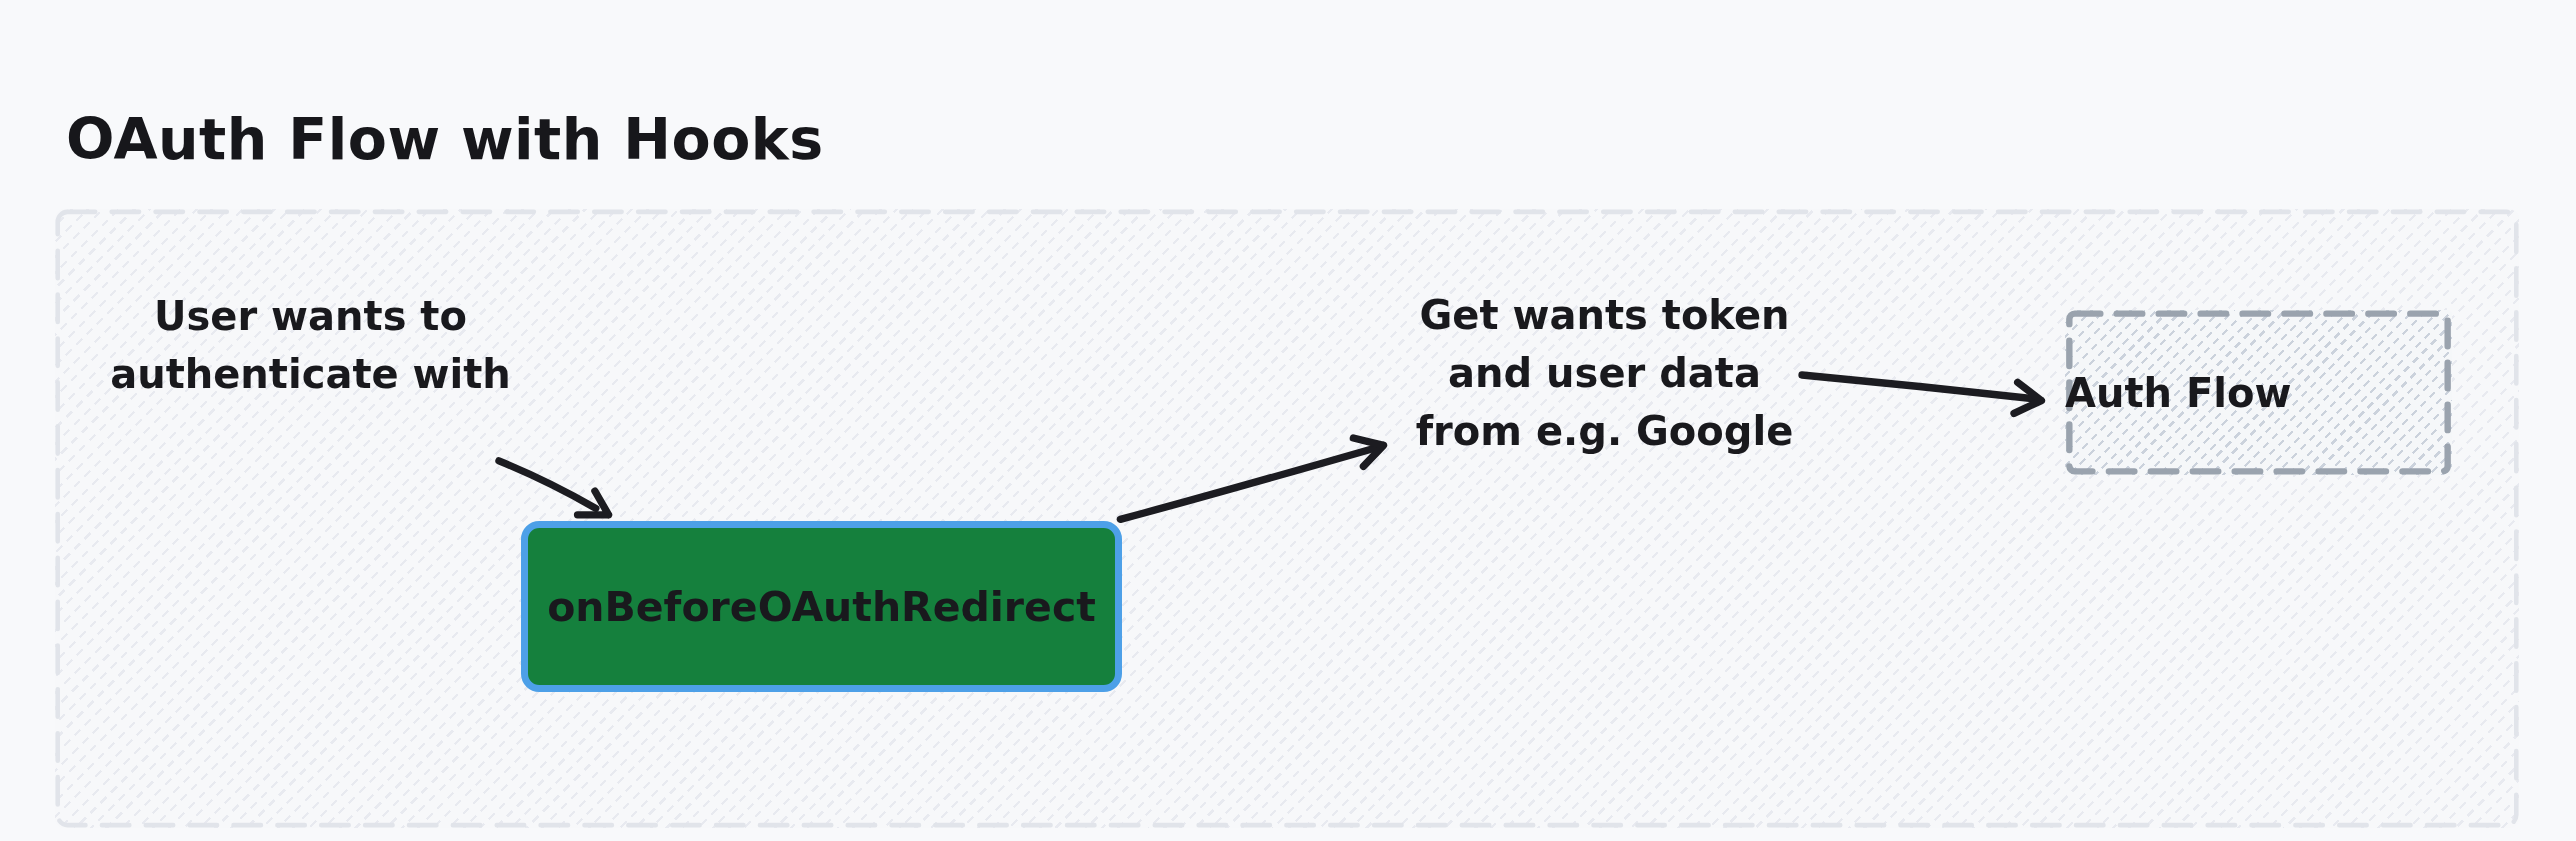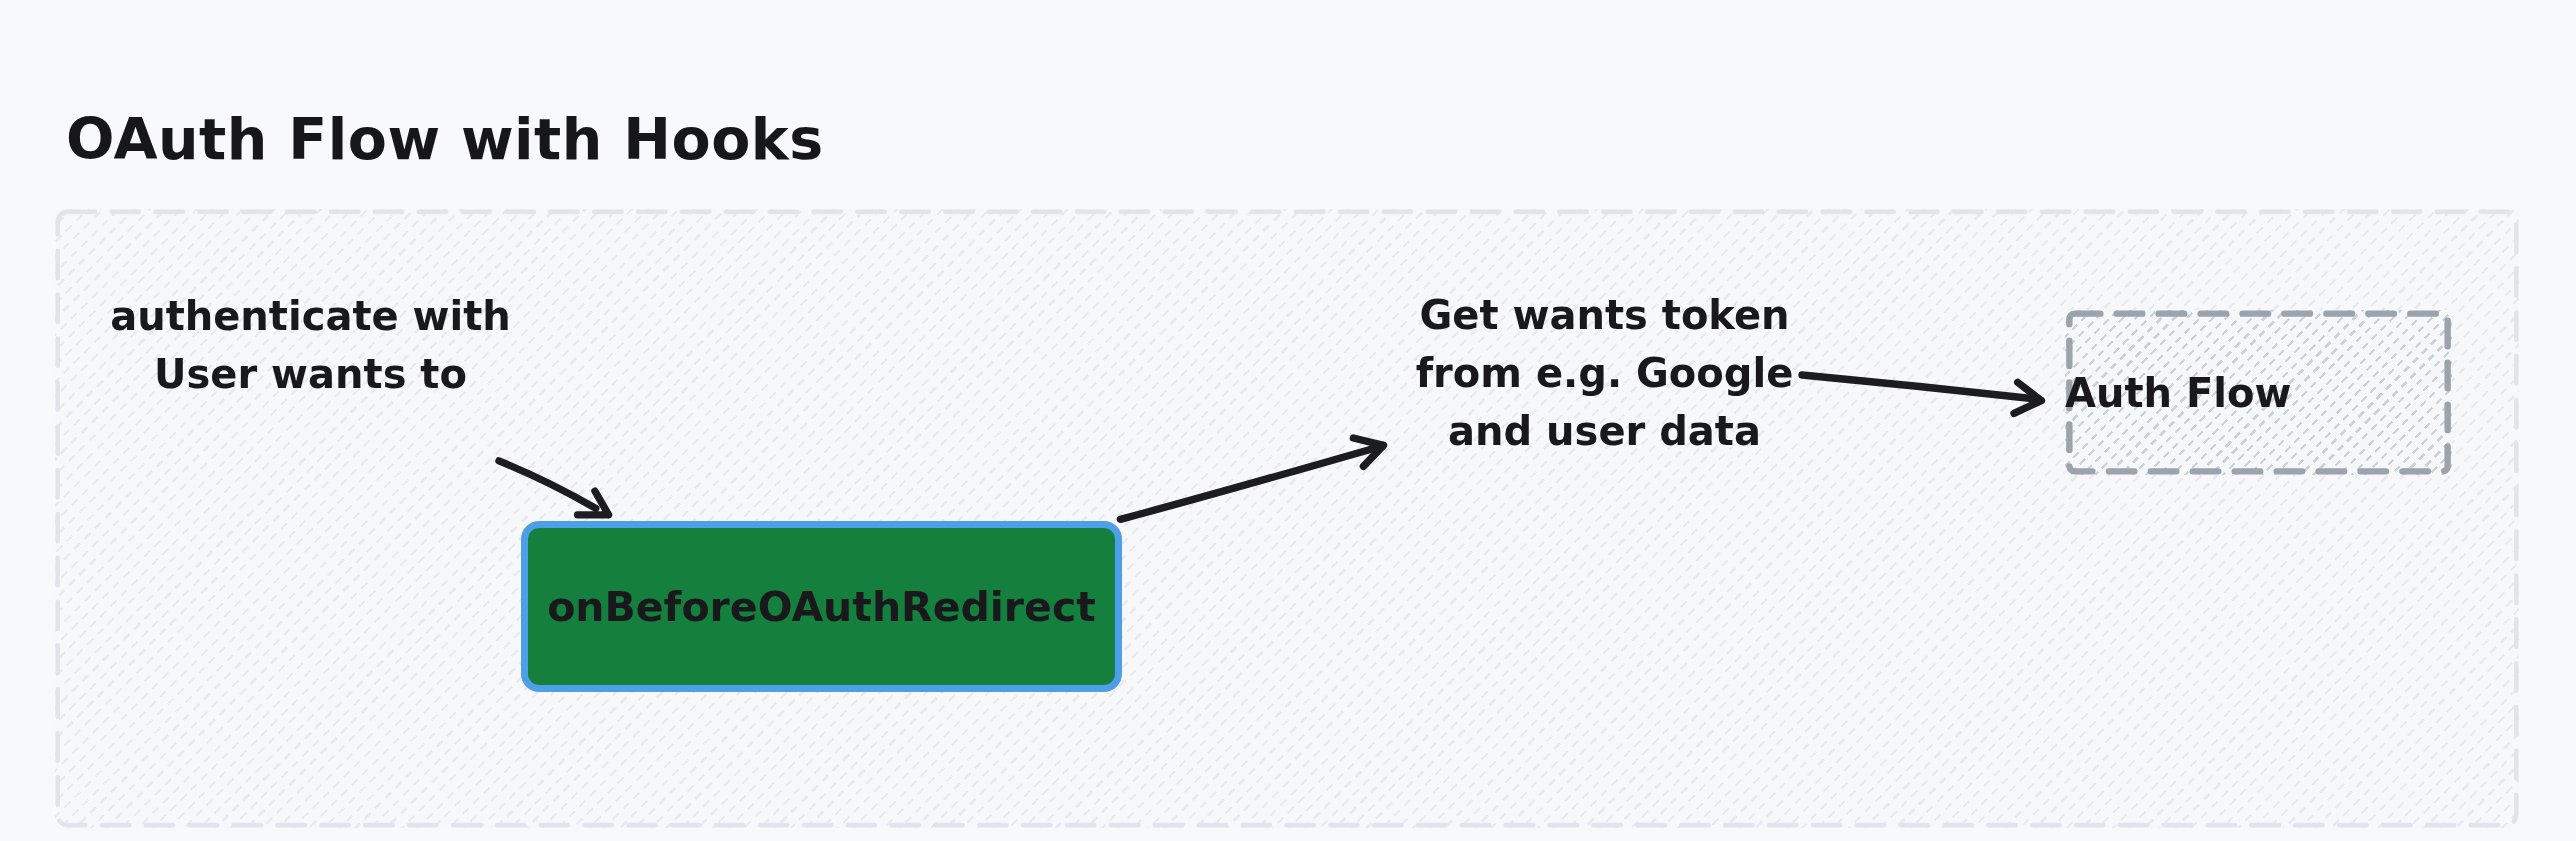--- a/index.html
+++ b/index.html
@@ -120,28 +120,28 @@
 
   <div class="page-title">OAuth Flow with Hooks</div>
 
   <div class="canvas-frame">
     <svg class="border-svg" width="2464" height="619" viewBox="0 0 2696 677">
       <rect x="3" y="3" width="2690" height="671" rx="11" fill="none" stroke="#e1e4ea" stroke-width="5" stroke-dasharray="30 18" stroke-linecap="round"></rect>
     </svg>
   </div>
 
   <div class="note note-user-intent">
+    <div>User wants to</div>
     <div>authenticate with</div>
-    <div>User wants to</div>
   </div>
 
   <div class="note note-get-token">
     <div>Get wants token</div>
+    <div>and user data</div>
     <div>from e.g. Google</div>
-    <div>and user data</div>
   </div>
 
   <div class="hook-node">
     <span class="node-label">onBeforeOAuthRedirect</span>
   </div>
 
   <div class="auth-flow-node">
     <svg class="border-svg" width="387" height="165" viewBox="0 0 423 181">
       <rect x="4" y="4" width="415" height="173" rx="6" fill="none" stroke="#9aa3ae" stroke-width="7" stroke-dasharray="28 18" stroke-linecap="round"></rect>
     </svg>

